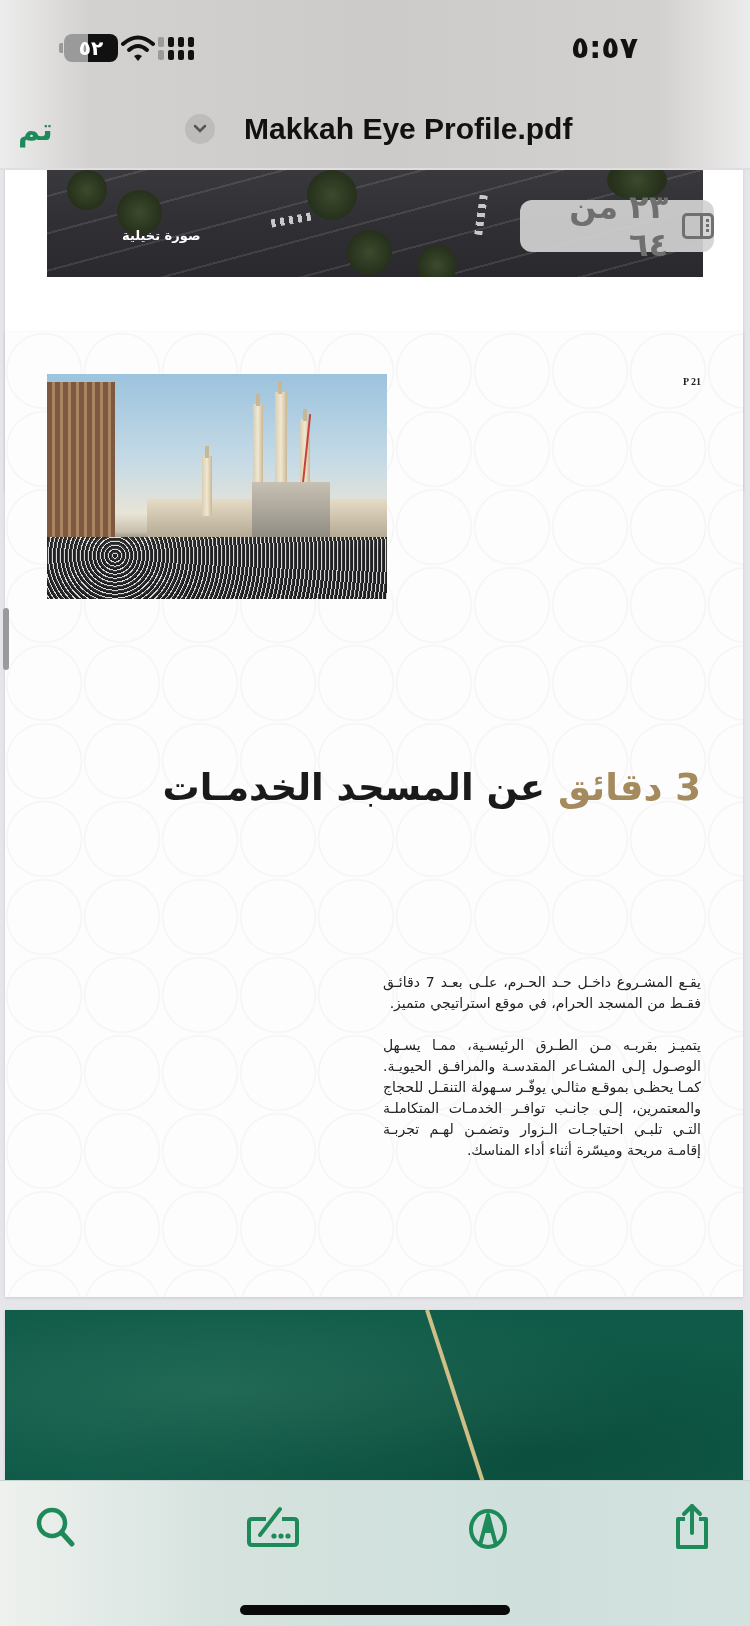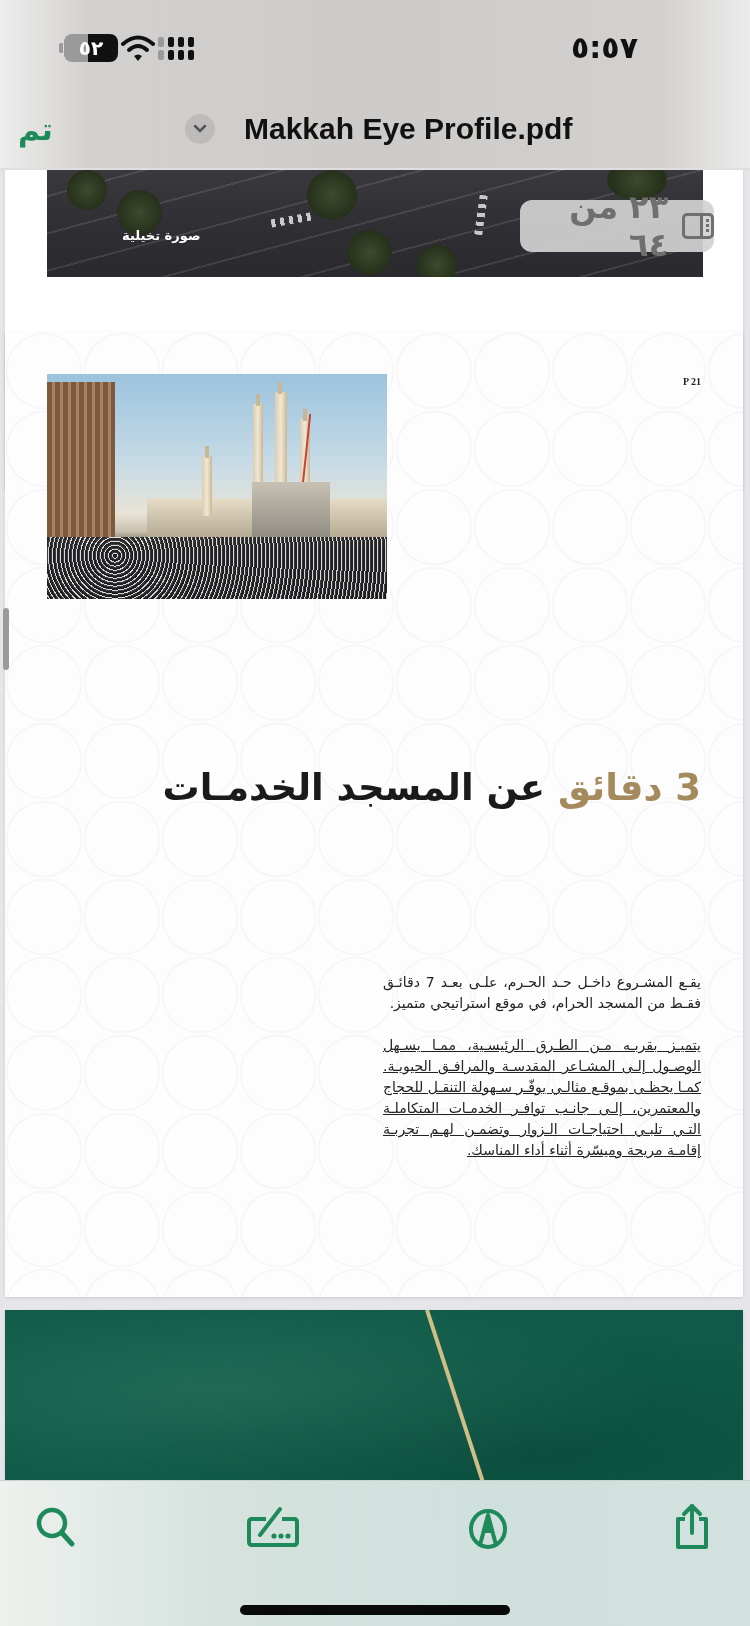--- a/index.html
+++ b/index.html
@@ -93,21 +93,21 @@
     position: absolute; right: 42px; top: 425px; width: 560px; text-align: right; direction: rtl;
     font-family: "DejaVu Sans", sans-serif; font-weight: bold; font-size: 37px; line-height: 62px; color: #1a1a1a;
   }
   .heading .accent { color: #a48a5c; }
 
   .body-text {
     position: absolute; right: 42px; width: 318px; direction: rtl; text-align: justify;
     font-family: "DejaVu Sans", sans-serif; font-size: 14px; line-height: 21px; color: #222;
   }
   .para-1 { top: 640px; }
-  .para-2 { top: 703px; text-decoration: underline; }
+  .para-2 { top: 703px; }
 
   .page-next { top: 1140px; height: 200px; background:
       radial-gradient(ellipse at 30% 40%, rgba(120,180,150,0.18), transparent 60%),
       radial-gradient(ellipse at 70% 70%, rgba(0,40,30,0.25), transparent 60%),
       #0f5a48; overflow: hidden; }
   .page-next .road { position: absolute; left: 420px; top: 0; width: 4px; height: 200px; background: #cdbf86; transform: rotate(-18deg); transform-origin: top; }
 
   .page-indicator {
     position: absolute; left: 520px; top: 200px; width: 194px; height: 52px; border-radius: 12px;
     background: rgba(210,210,210,0.92); display: flex; align-items: center; justify-content: center; gap: 14px;

